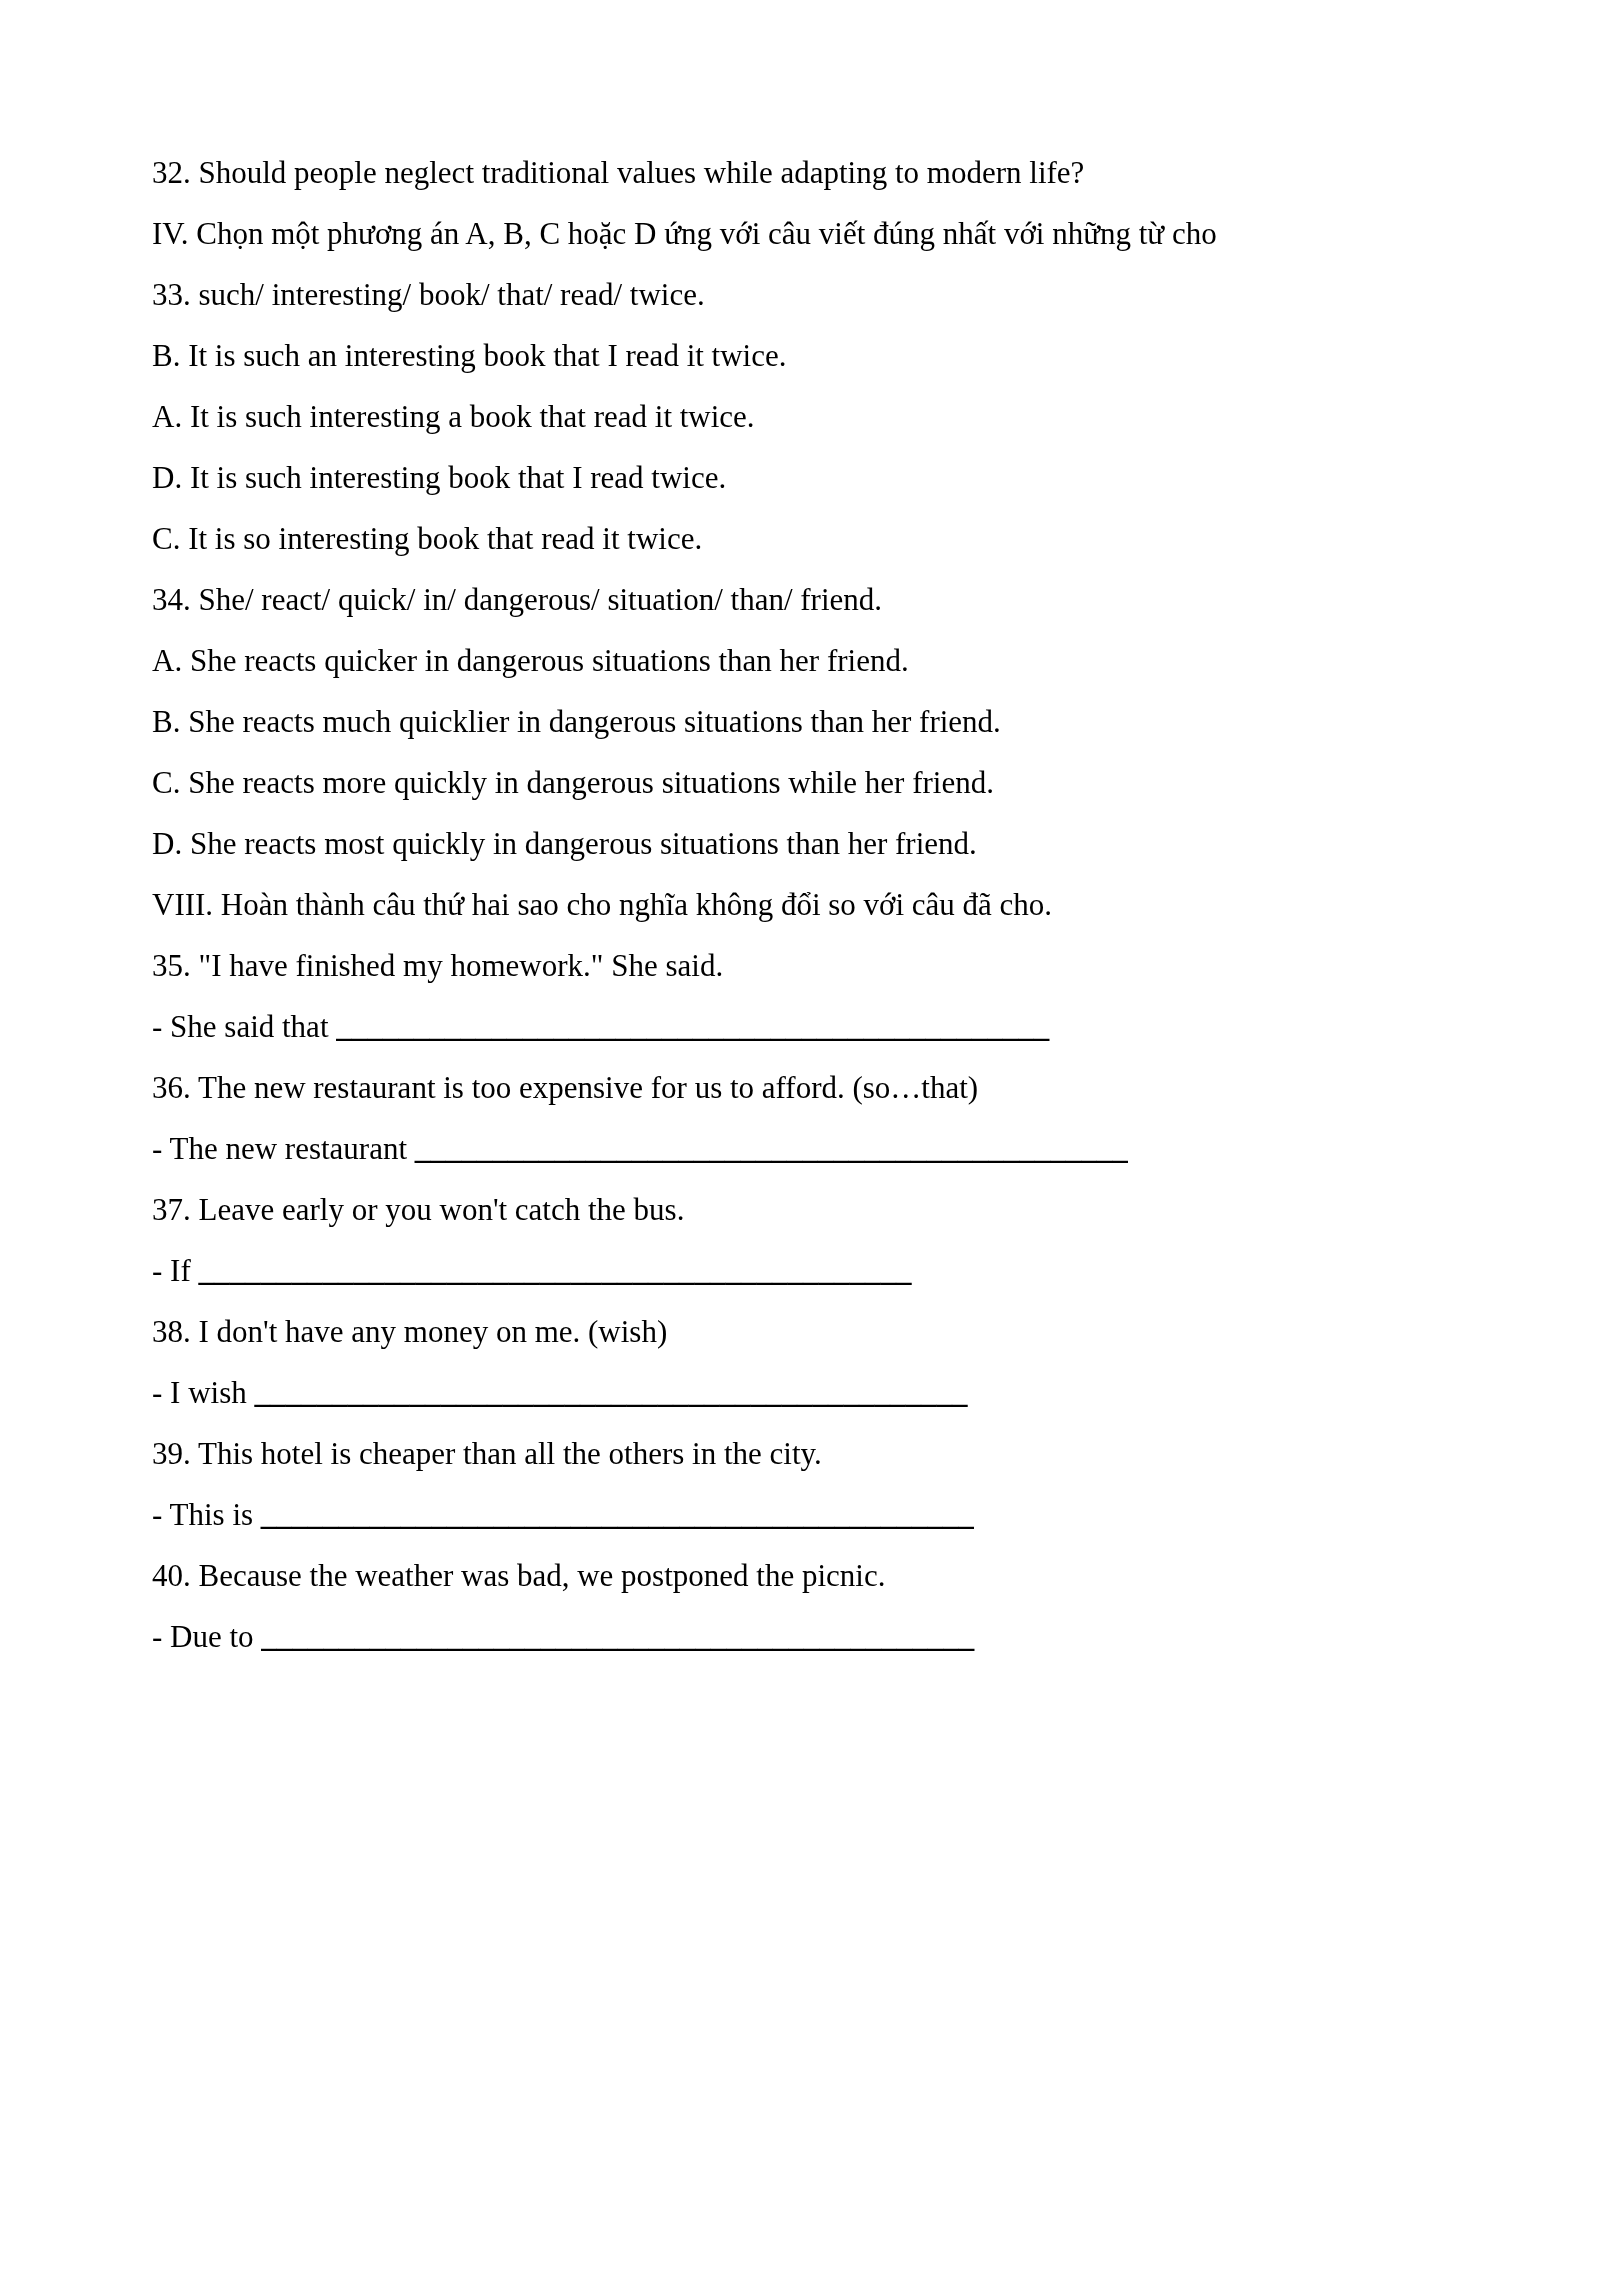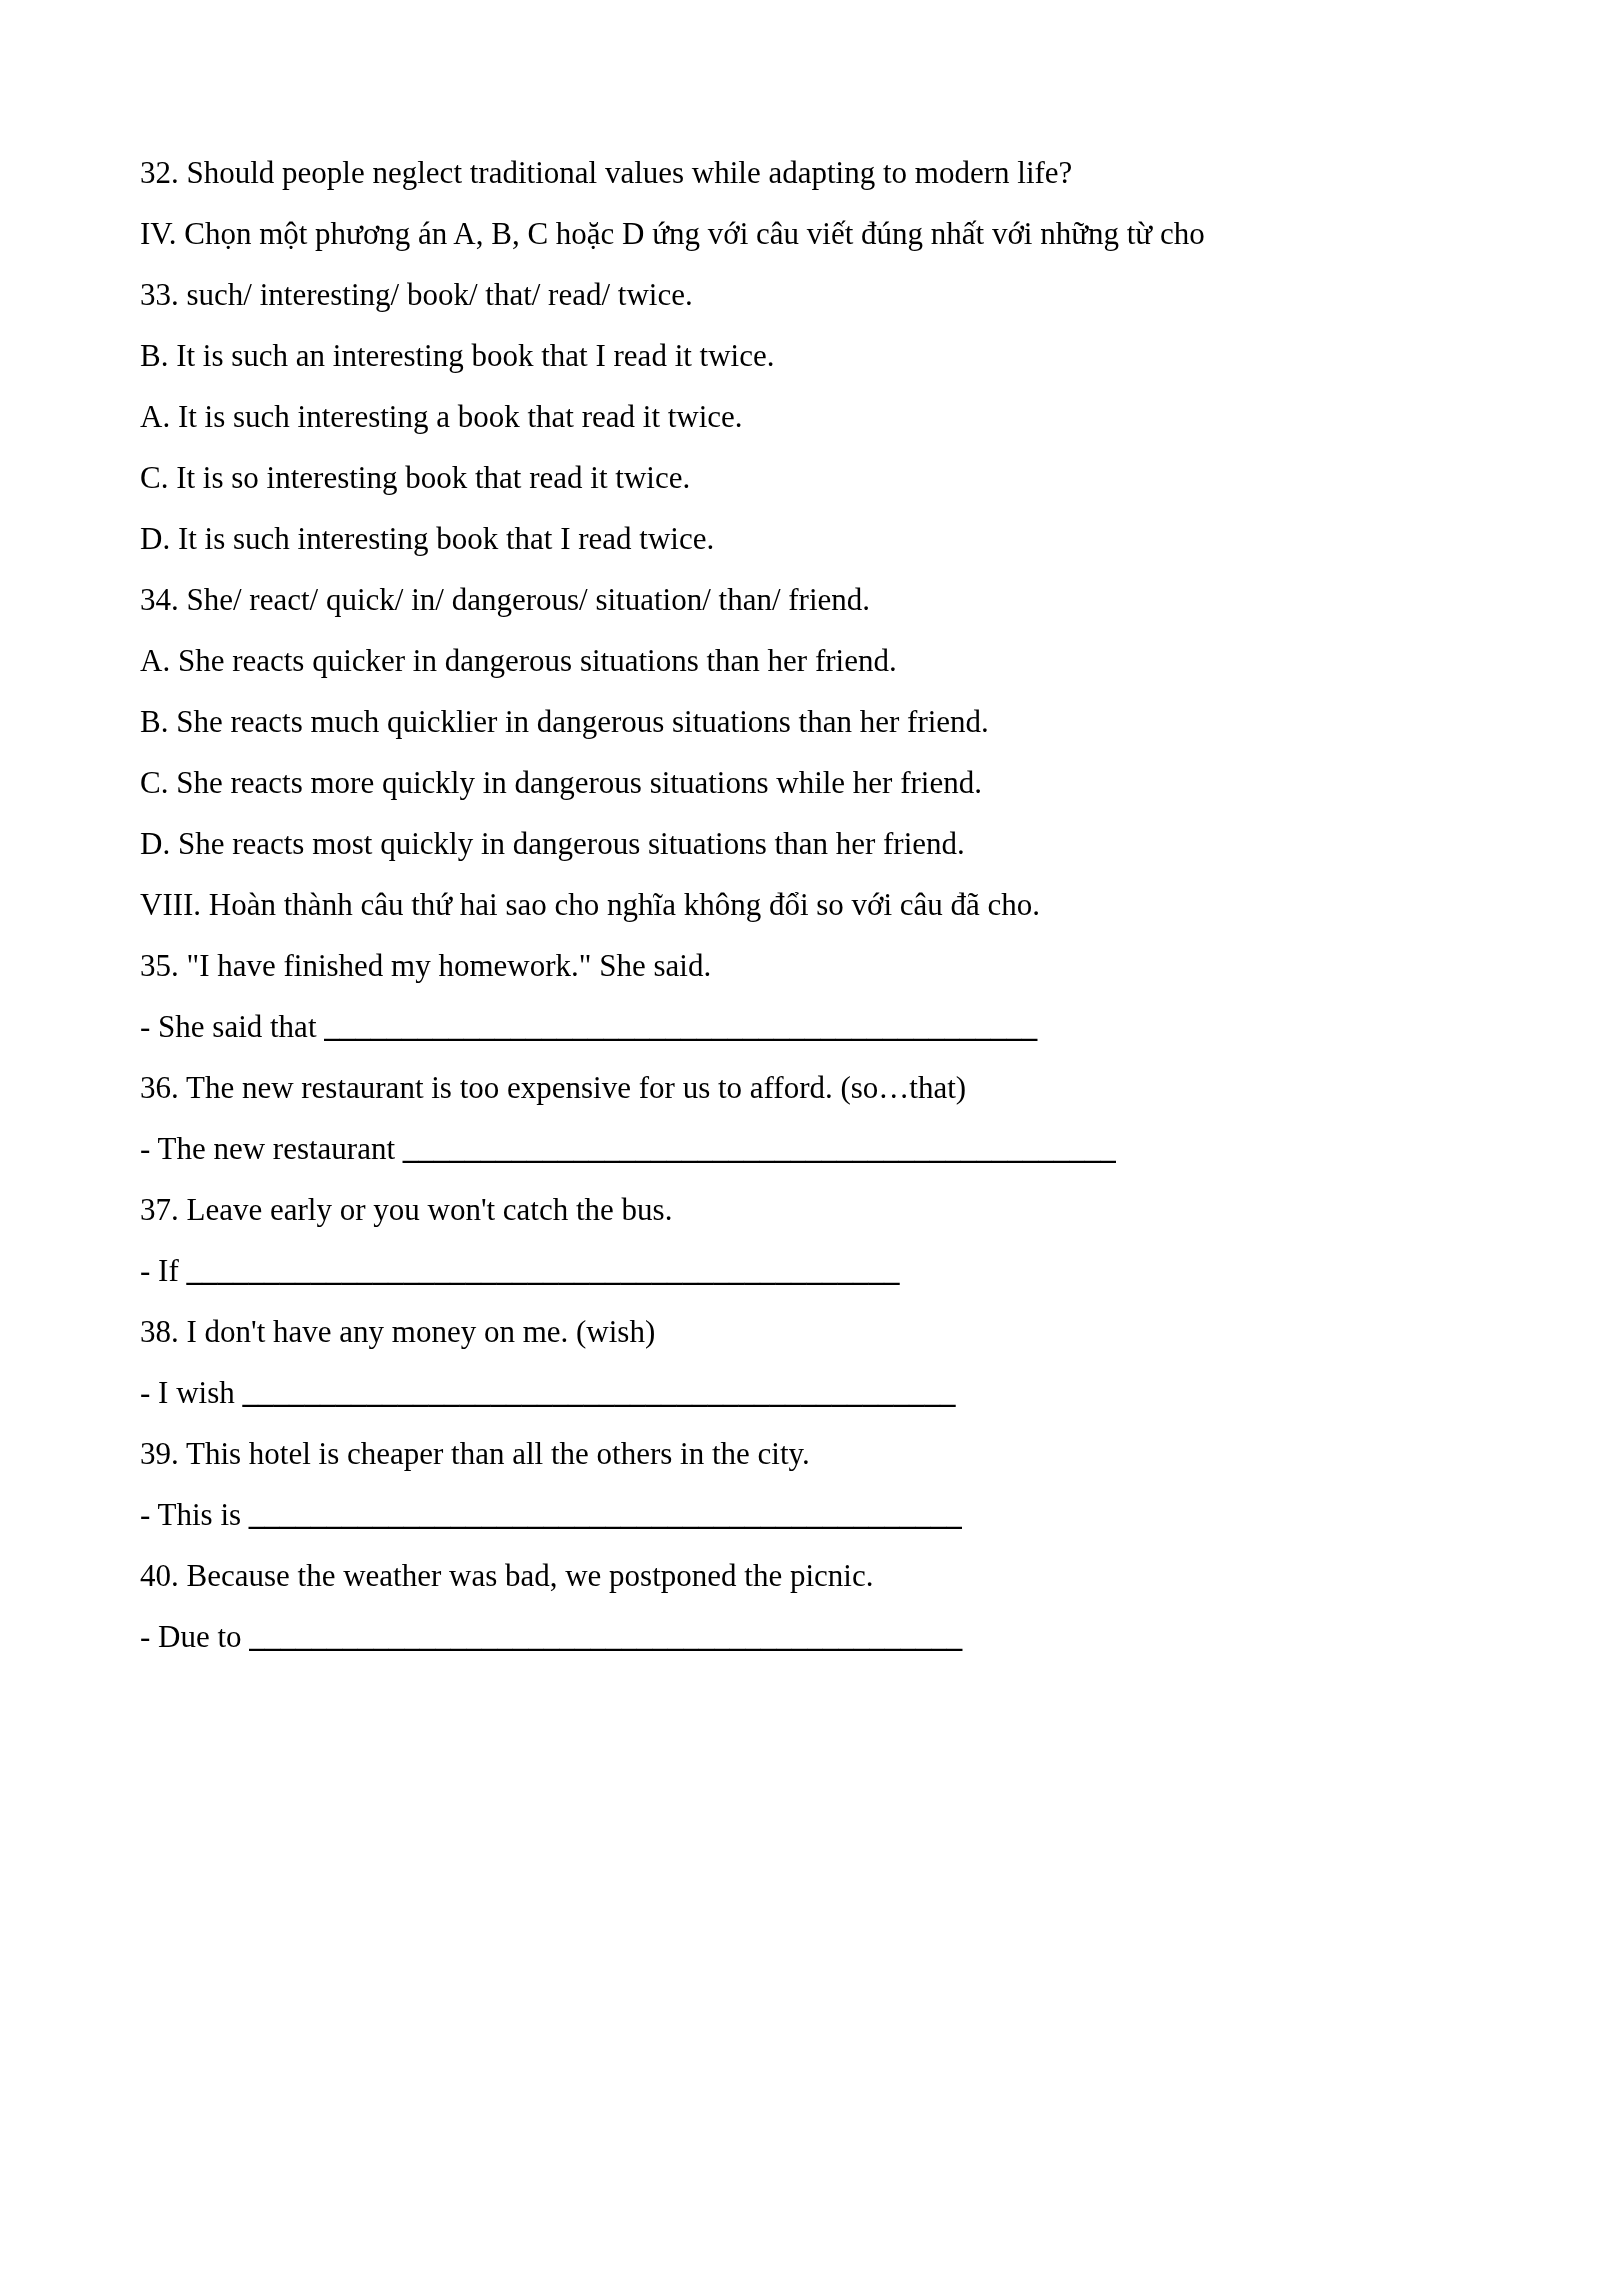--- a/index.html
+++ b/index.html
@@ -10,21 +10,21 @@
     body {
       width: 1621px;
       height: 2293px;
       position: relative;
       overflow: hidden;
       font-family: "Liberation Serif", "DejaVu Serif", serif;
       color: #000000;
     }
     .page {
       position: absolute;
-      left: 140px;
+      left: 152px;
       top: 142px;
       width: 1372px;
     }
     .line {
       font-size: 31px;
       line-height: 61px;
       height: 61px;
       white-space: pre;
       margin: 0;
     }
@@ -39,22 +39,22 @@
 </head>
 <body>
 
 <div class="page">
   <p class="line">32. Should people neglect traditional values while adapting to modern life?</p>
   <p class="line bold">IV. Chọn một phương án A, B, C hoặc D ứng với câu viết đúng nhất với những từ cho</p>
 
   <p class="line">33. such/ interesting/ book/ that/ read/ twice.</p>
   <p class="line">B. It is such an interesting book that I read it twice.</p>
   <p class="line">A. It is such interesting a book that read it twice.</p>
+  <p class="line">D. It is such interesting book that I read twice.</p>
   <p class="line">C. It is so interesting book that read it twice.</p>
-  <p class="line">D. It is such interesting book that I read twice.</p>
 
   <p class="line">34. She/ react/ quick/ in/ dangerous/ situation/ than/ friend.</p>
   <p class="line">A. She reacts quicker in dangerous situations than her friend.</p>
   <p class="line">B. She reacts much quicklier in dangerous situations than her friend.</p>
   <p class="line">C. She reacts more quickly in dangerous situations while her friend.</p>
   <p class="line">D. She reacts most quickly in dangerous situations than her friend.</p>
 
   <p class="line bold">VIII. Hoàn thành câu thứ hai sao cho nghĩa không đổi so với câu đã cho.</p>
 
   <p class="line">35. "I have finished my homework." She said.</p>

